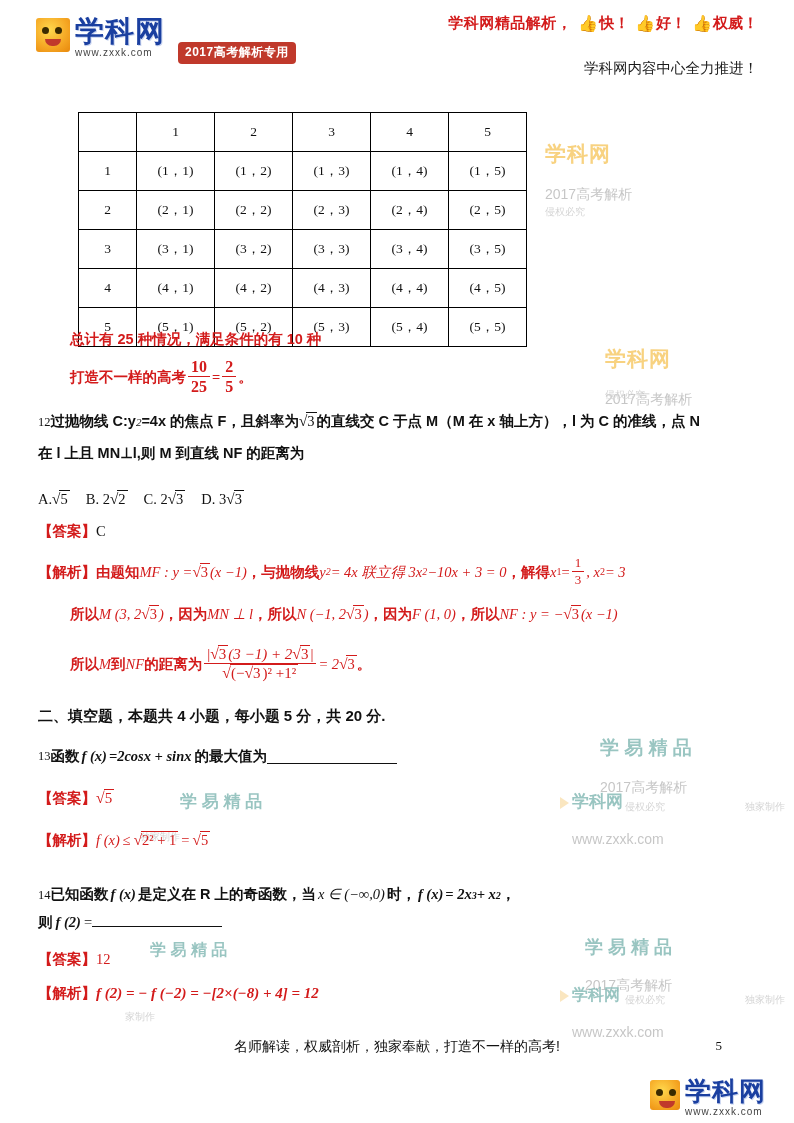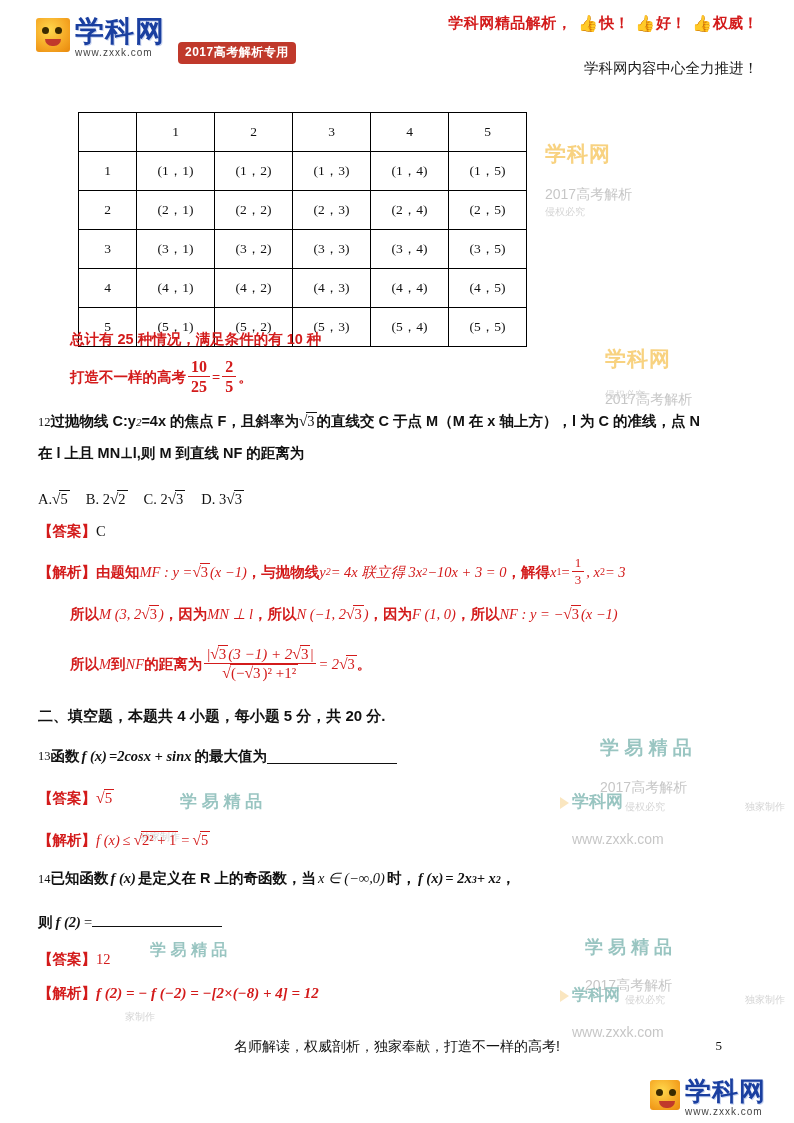--- a/index.html
+++ b/index.html
@@ -386,21 +386,21 @@
     <span class="sq"><span class="rad">√</span><span class="arg">2² + 1</span></span>
     <span style="margin:0 3px;">=</span>
     <span class="sq"><span class="rad">√</span><span class="arg">5</span></span>
   </div>
 
   <div class="blk" style="left:38px; top:871px; display:flex; align-items:baseline;">
     <span style="font-size:12.5px;">14</span>
     <span class="cn">已知函数</span>
     <span class="mi bold" style="margin:0 2px;">f (x)</span>
     <span class="cn">是定义在 R 上的奇函数，当</span>
-    <span class="mi" style="margin:0 2px;">x ∈ (−∞,0)</span>
+    <span class="mi" style="margin:16px 2px;">x ∈ (−∞,0)</span>
     <span class="cn">时，</span>
     <span class="mi bold" style="margin:0 2px;">f (x)</span>
     <span class="mi bold">= 2x</span>
       <sup class="e mi bold">3</sup>
     <span class="mi bold">+ x</span>
       <sup class="e mi bold">2</sup>
     <span class="cn">，</span>
   </div>
   <div class="blk" style="left:38px; top:912px; display:flex; align-items:baseline;">
     <span class="cn">则</span>

